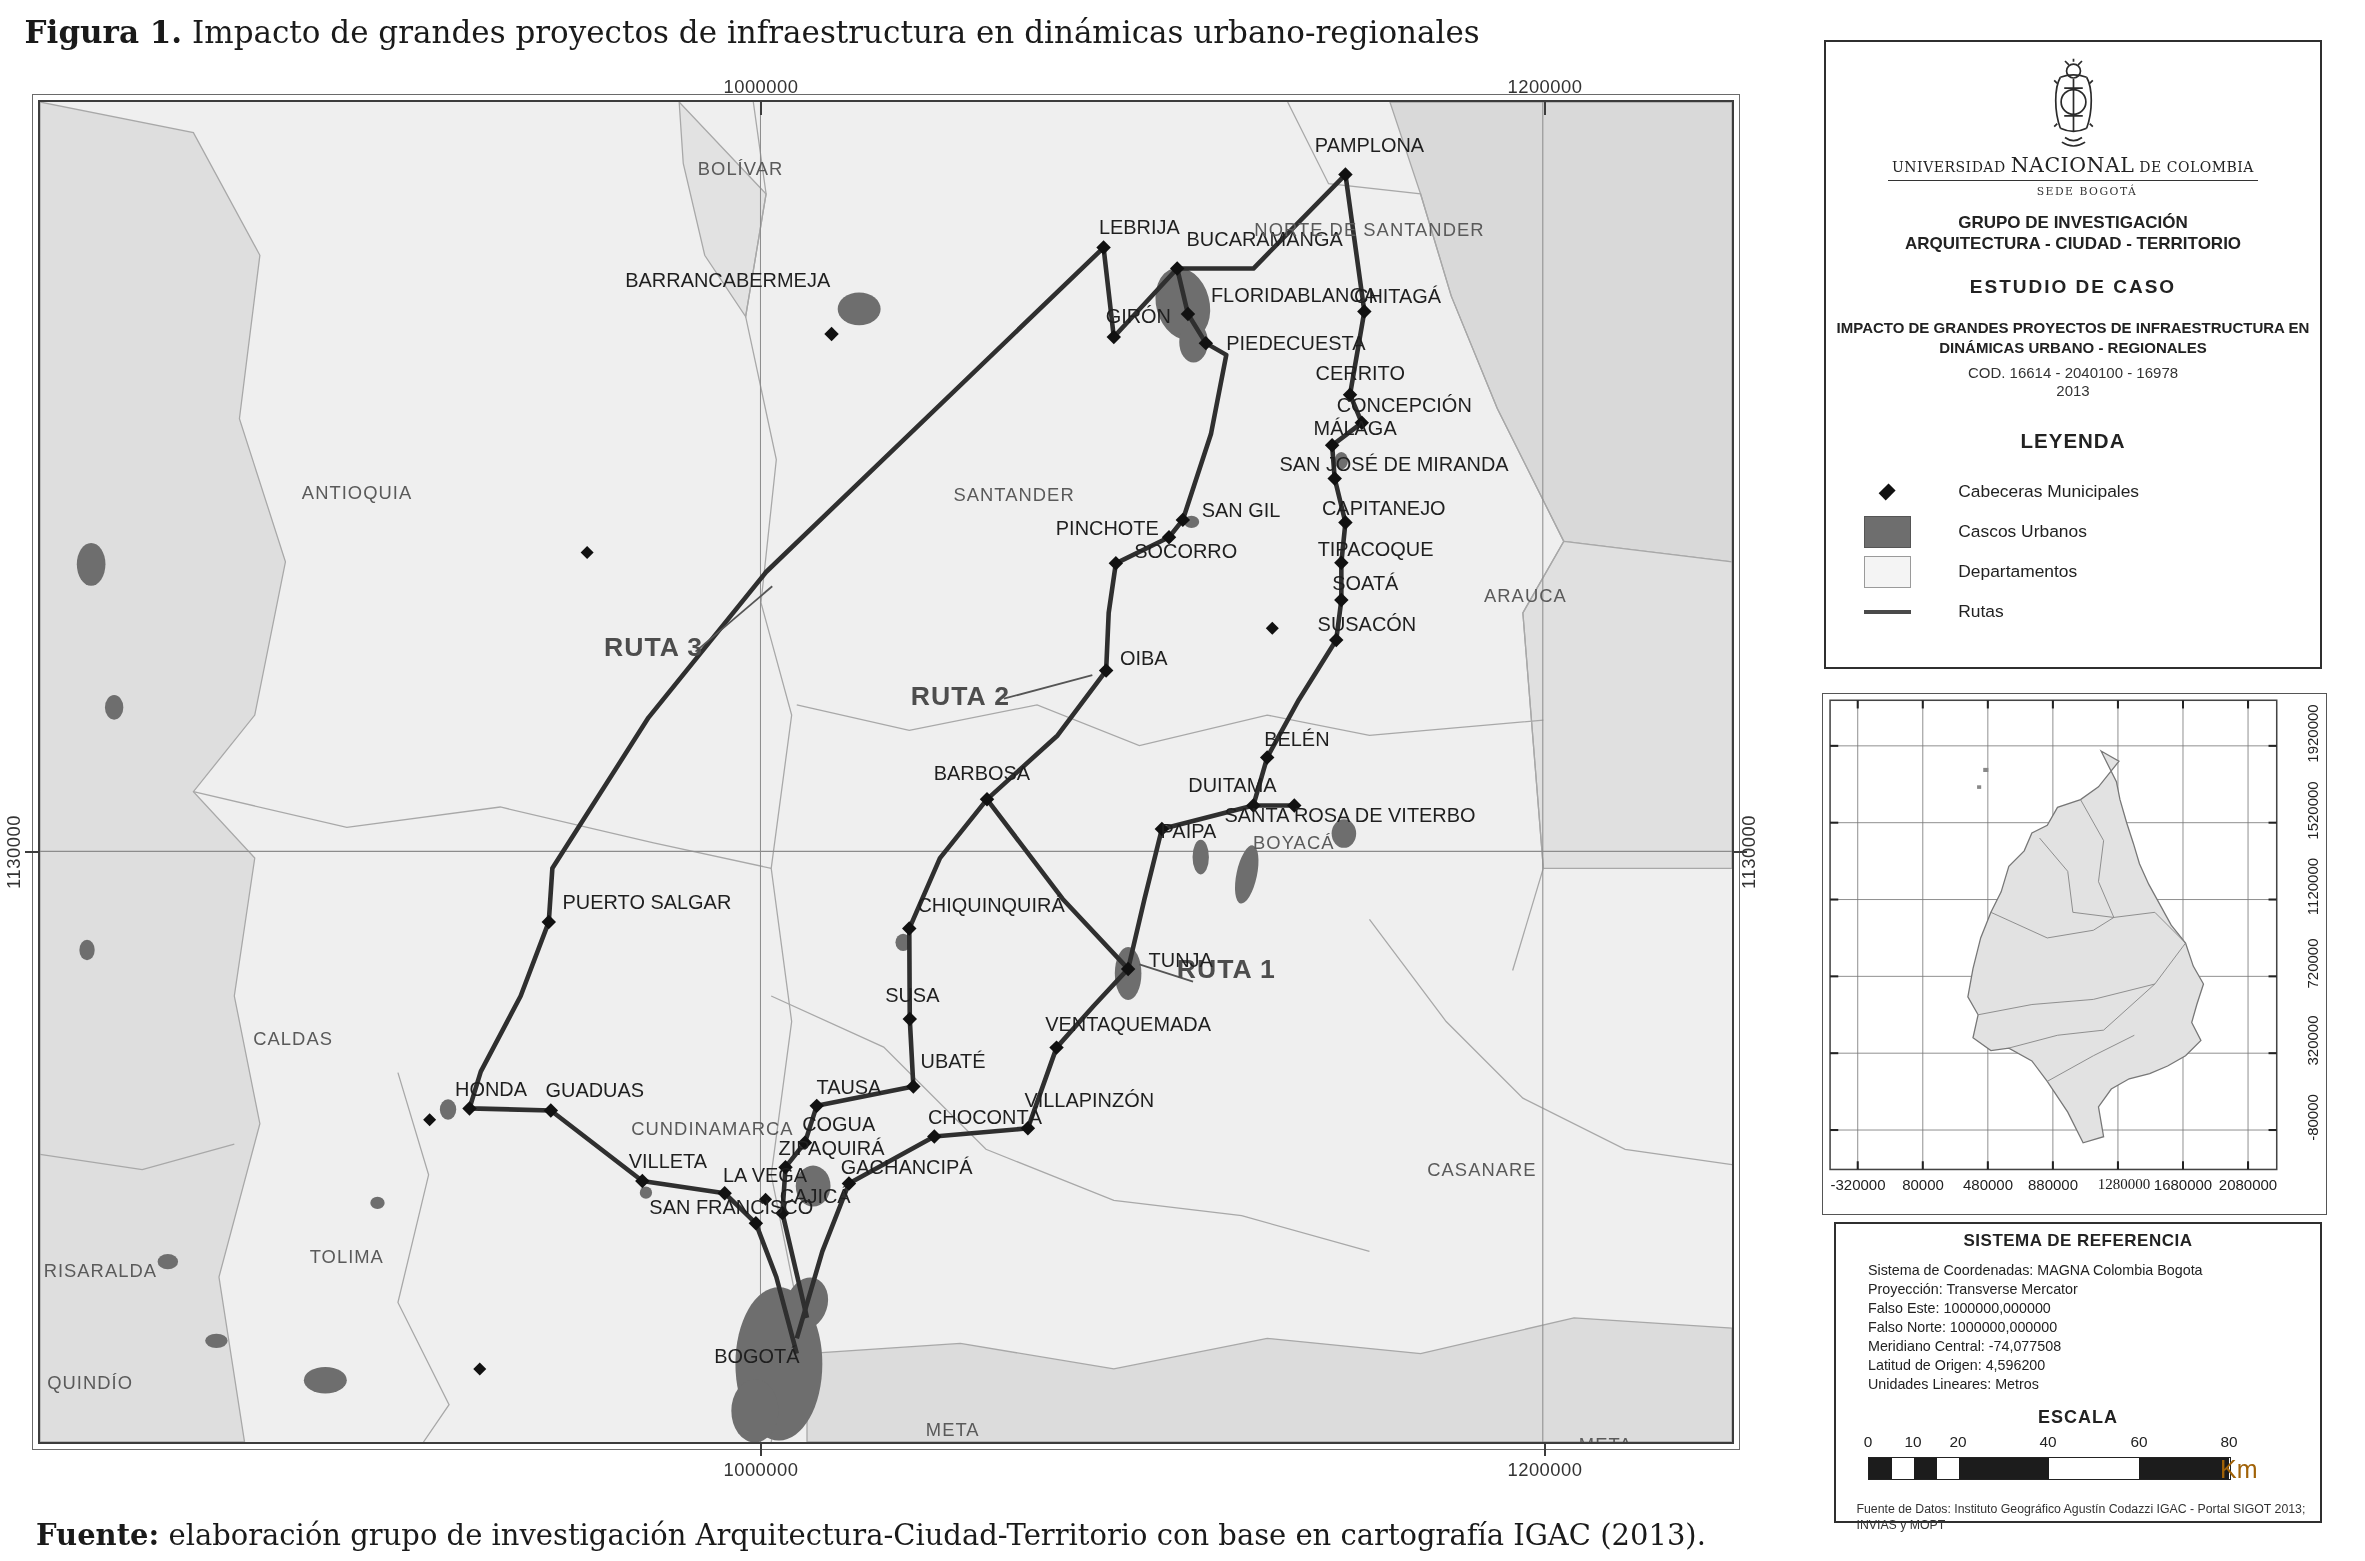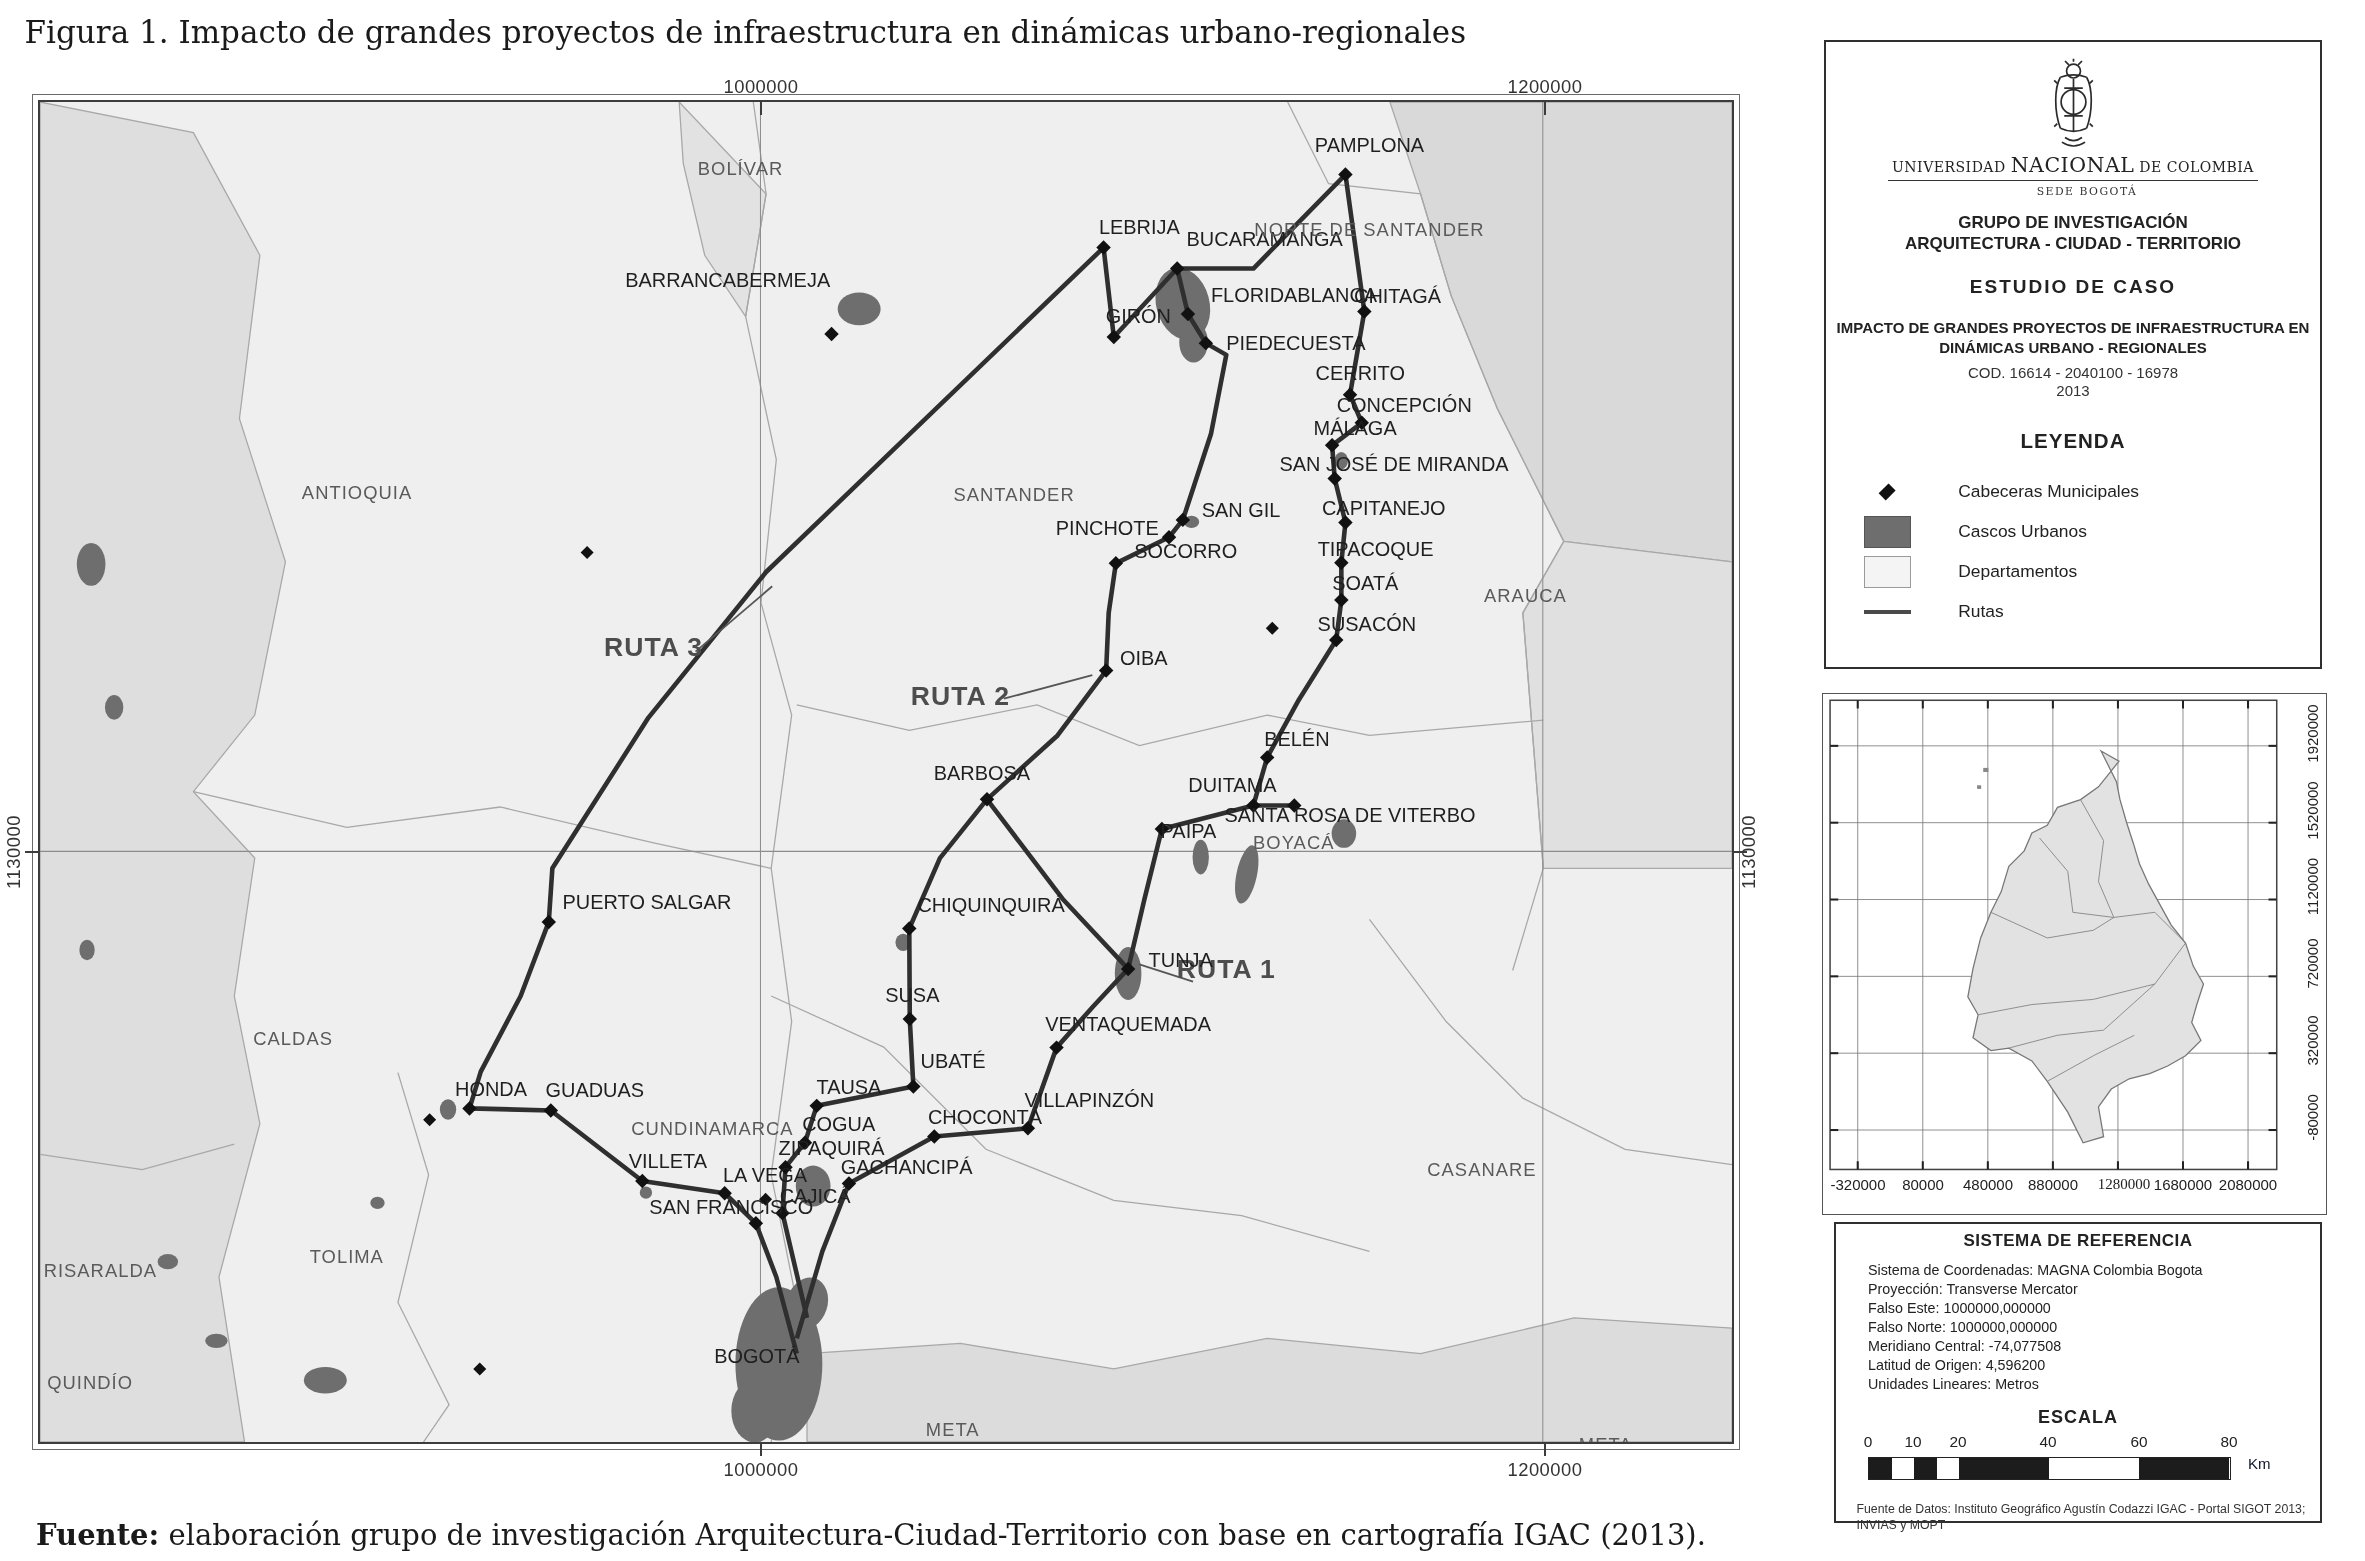--- a/index.html
+++ b/index.html
@@ -1,20 +1,20 @@
 <!DOCTYPE html>
 <html style="font-size:8.2px"><head>
 <meta charset="utf-8">
 <style>
   html,body{margin:0;padding:0;background:#fff;}
   #page{position:relative;width:2366px;height:1562px;background:#ffffff;overflow:hidden;
         font-family:"Liberation Sans",sans-serif;color:#222;}
   
   #fig-title{position:absolute;left:24.6px;top:14.3px;font-family:"DejaVu Serif",serif;font-size:31px;color:#1a1a1a;white-space:nowrap;}
-  #fig-title b{font-weight:normal;text-align:right;}
+  #fig-title b{font-weight:bold;text-align:right;}
   #caption{position:absolute;left:36px;top:1518px;font-family:"DejaVu Serif",serif;font-size:29px;color:#1a1a1a;white-space:nowrap;}
   #caption b{font-weight:bold;}
   
   #map-frame{position:absolute;left:38px;top:100px;width:1696px;height:1344px;background:#efefef;
              border:2.6px solid #3c3c3c;box-sizing:border-box;}
   #map-frame:after{content:"";position:absolute;left:-8.2px;top:-8.2px;right:-8.2px;bottom:-8.2px;border:1px solid #6a6a6a;pointer-events:none;}
   #map-svg{position:absolute;left:0;top:0;width:100%;height:100%;}
   .coord{position:absolute;font-size:18.4px;color:#333;letter-spacing:0.5px;}
   .coord.vert{transform:rotate(-90deg);transform-origin:center;}
   .tickmark{position:absolute;background:#3c3c3c;}
@@ -48,21 +48,21 @@
   .inset-xlab{position:absolute;font-size:15px;color:#222;transform:translateX(-50%);}
   .inset-ylab{position:absolute;font-size:15px;color:#222;transform:rotate(-90deg);transform-origin:center;white-space:nowrap;}
   
   .ref-title{font-size:17px;font-weight:bold;text-align:center;margin-top:7.2px;letter-spacing:0.5px;}
   #ref-lines{font-size:14.3px;color:#222;line-height:1.32;margin:10.2px 0 0 32px;}
   .escala-t{font-size:18px;font-weight:bold;text-align:center;margin-top:13.3px;letter-spacing:1px;}
   #scalebar-wrap{position:relative;margin:5.1px 0 0 32px;width:410px;height:56px;}
   .stick{position:absolute;top:0;font-size:15.4px;color:#222;transform:translateX(-50%);}
   #sbar{position:absolute;left:0;top:24.6px;width:361px;height:20.5px;border:1.5px solid #222;box-sizing:content-box;display:flex;}
   .sseg{height:100%;}
-  #km-lab{position:absolute;left:380px;top:22.5px;font-size:15px;color:#0f172a;}
+  #km-lab{position:absolute;left:352px;top:22.5px;font-size:25px;color:#a16207;}
   #ref-src{font-size:12.3px;color:#333;line-height:1.3;margin:13.3px 0 0 20.5px;}
   
   text{font-family:"Liberation Sans",sans-serif;}
 </style>
 </head>
 <body>
 
 <div id="page">
 
   <div id="fig-title"><b>Figura 1.</b><span> Impacto de grandes proyectos de infraestructura en dinámicas urbano-regionales</span></div>

